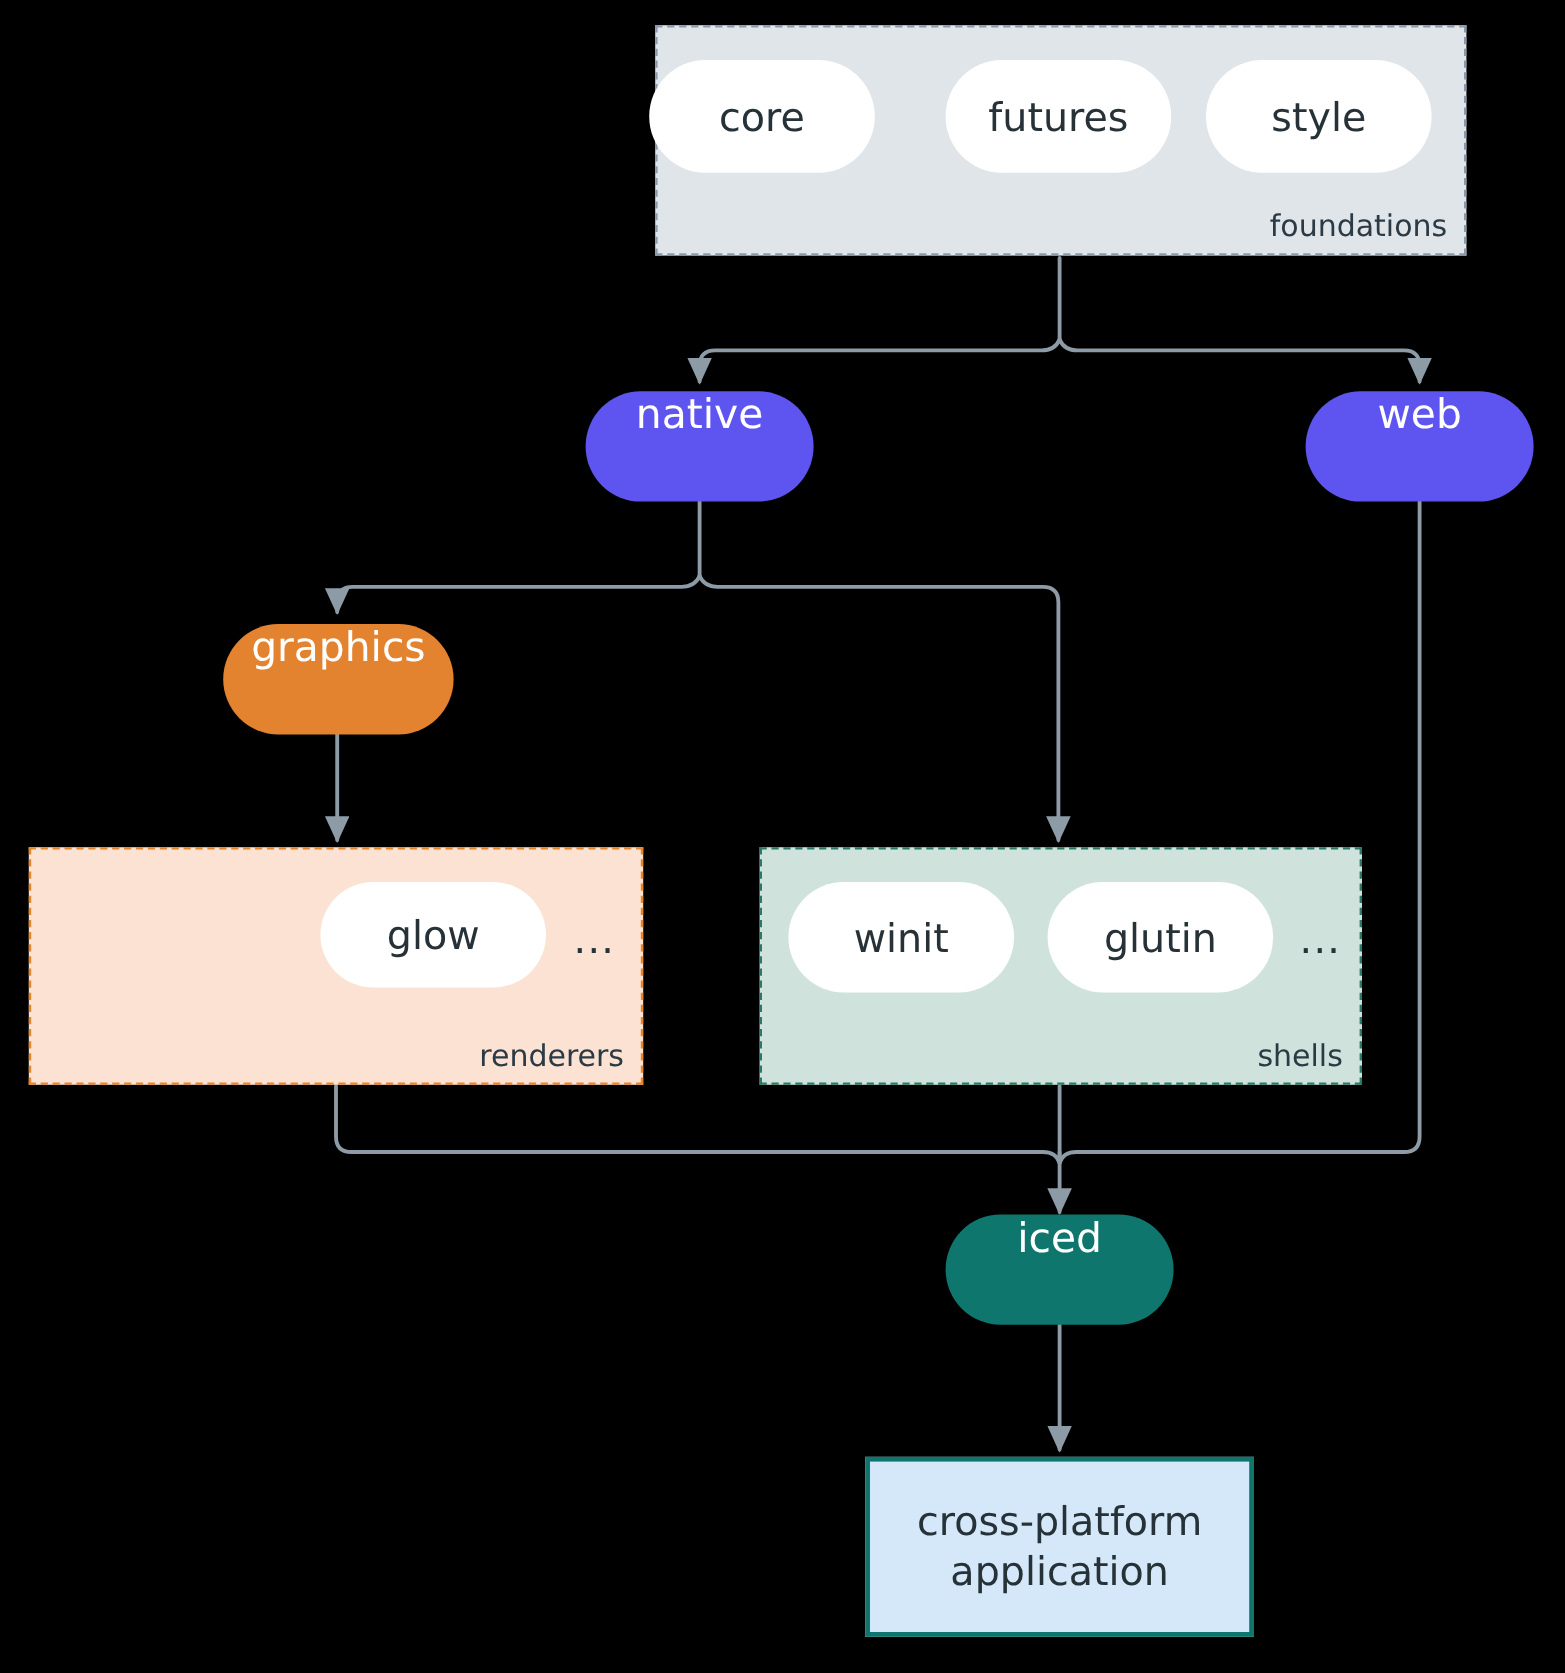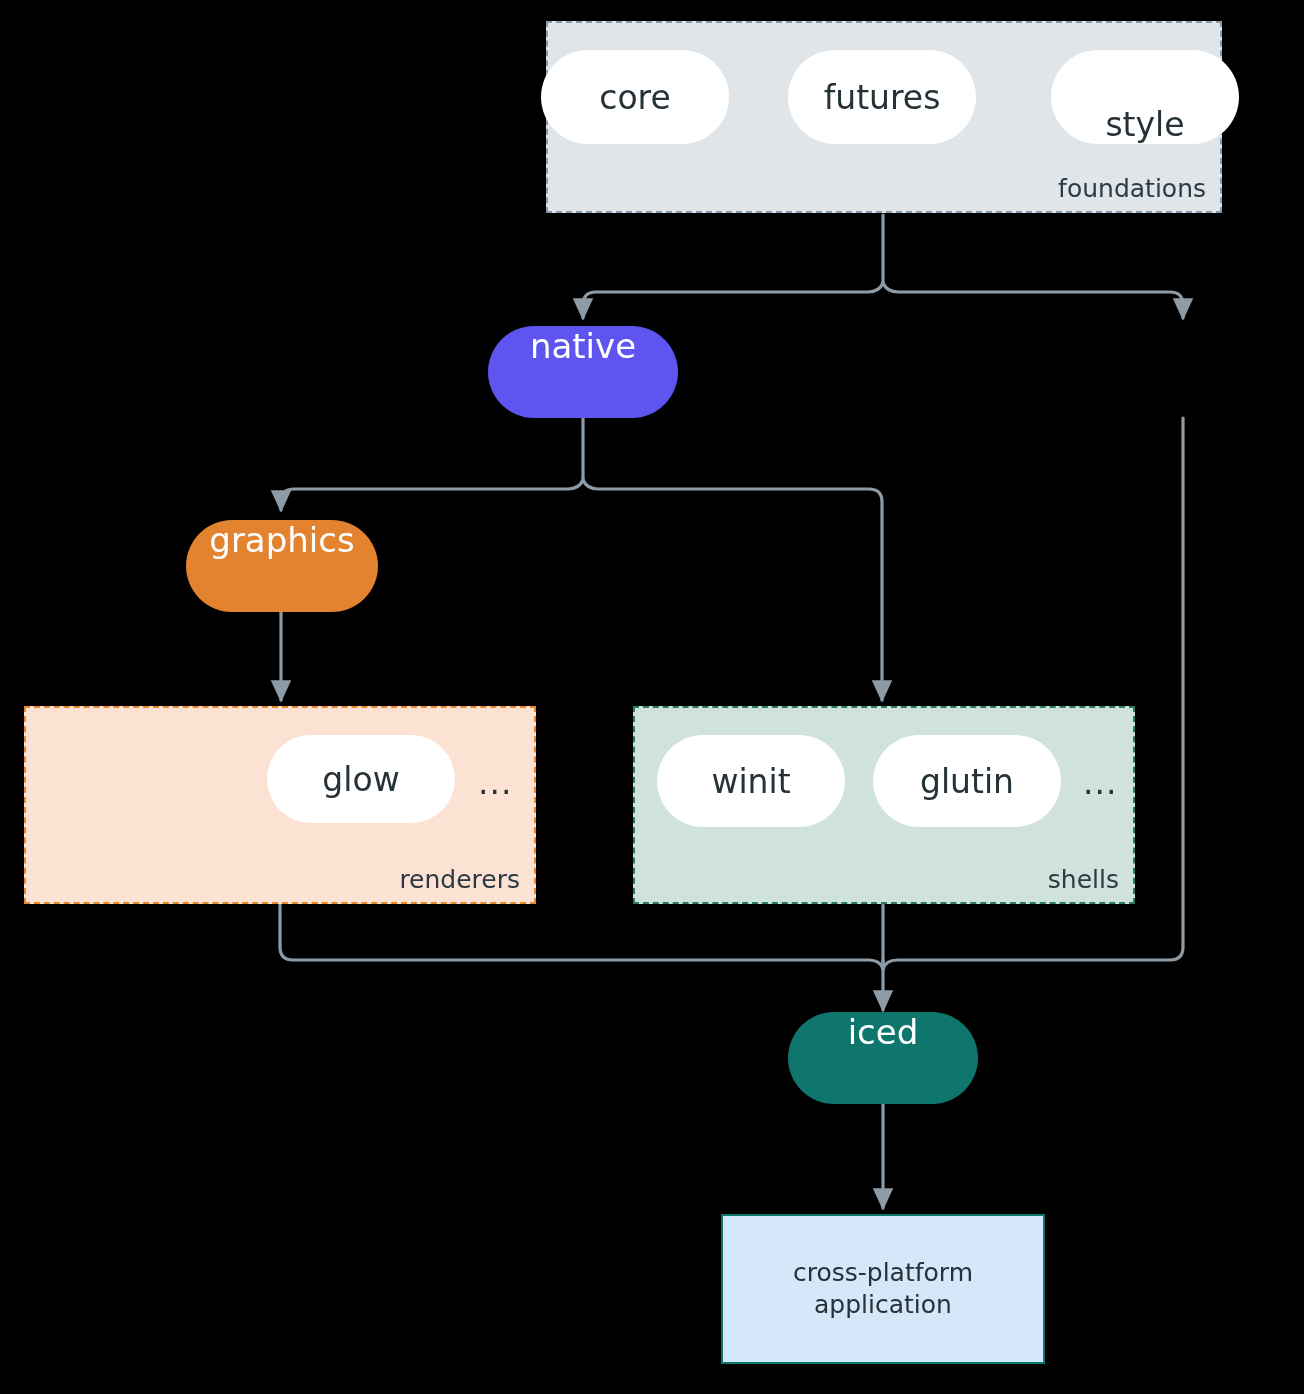--- a/index.html
+++ b/index.html
@@ -61,24 +61,24 @@
     font-size: 34px;
     white-space: nowrap;
   }
   .rect-node {
     position: absolute;
     box-sizing: border-box;
     display: flex;
     flex-direction: column;
     align-items: center;
     justify-content: center;
-    border: 2px solid #0f766e;
+    border: 4px solid #0f766e;
     background: #d5e8fa;
     color: #263238;
-    font-size: 25px;
+    font-size: 33px;
     line-height: 1.28;
     text-align: center;
   }
   .ellipsis {
     position: absolute;
     font-size: 33px;
     color: #263238;
     letter-spacing: 1px;
     white-space: nowrap;
   }
@@ -117,26 +117,29 @@
 
   <div class="cluster" style="left:546px; top:21px; width:676px; height:192px; background:#e0e5e9; border-color:#8b9aab;">
     <div class="cluster-label">foundations</div>
   </div>
   <div class="pill pill-white" style="left:541px; top:50px; width:188px; height:94px;">
     <span>core</span>
   </div>
   <div class="pill pill-white" style="left:788px; top:50px; width:188px; height:94px;">
     <span>futures</span>
   </div>
-  <div class="pill pill-white" style="left:1051px; top:50px; width:188px; height:94px;align-items:flex-end;">
+  <div class="pill pill-white" style="left:1005px; top:50px; width:188px; height:94px;">
     <span>style</span>
   </div>
 
   <div class="node" style="left:488px; top:326px; width:190px; height:92px; background:#5e55f0;">
     <span>native</span>
+  </div>
+  <div class="node" style="left:1088px; top:326px; width:190px; height:92px; background:#5e55f0;">
+    <span>web</span>
   </div>
 
   <div class="node" style="left:186px; top:520px; width:192px; height:92px; background:#e3822f;">
     <span>graphics</span>
   </div>
 
   <div class="cluster" style="left:24px; top:706px; width:512px; height:198px; background:#fbe2d2; border-color:#e8862a;">
     <div class="cluster-label">renderers</div>
   </div>
   <div class="pill pill-white" style="left:267px; top:735px; width:188px; height:88px;">

